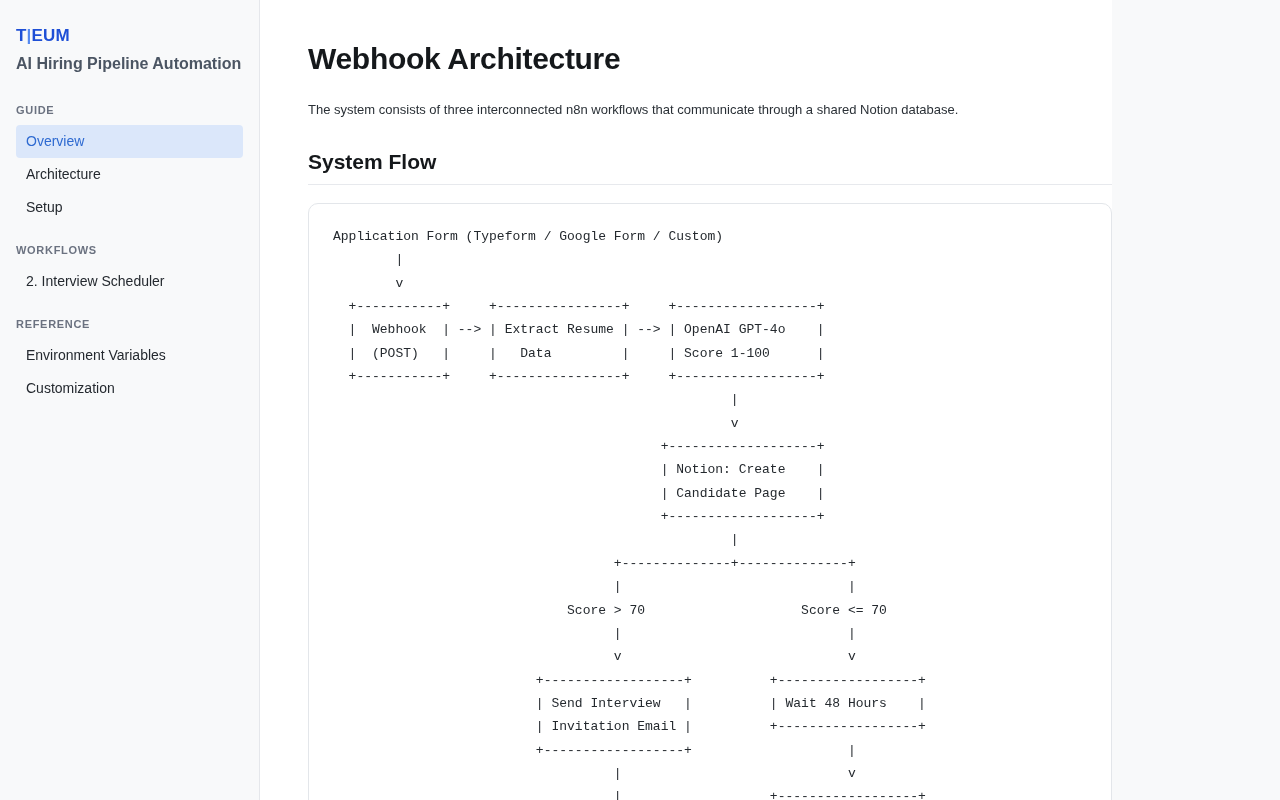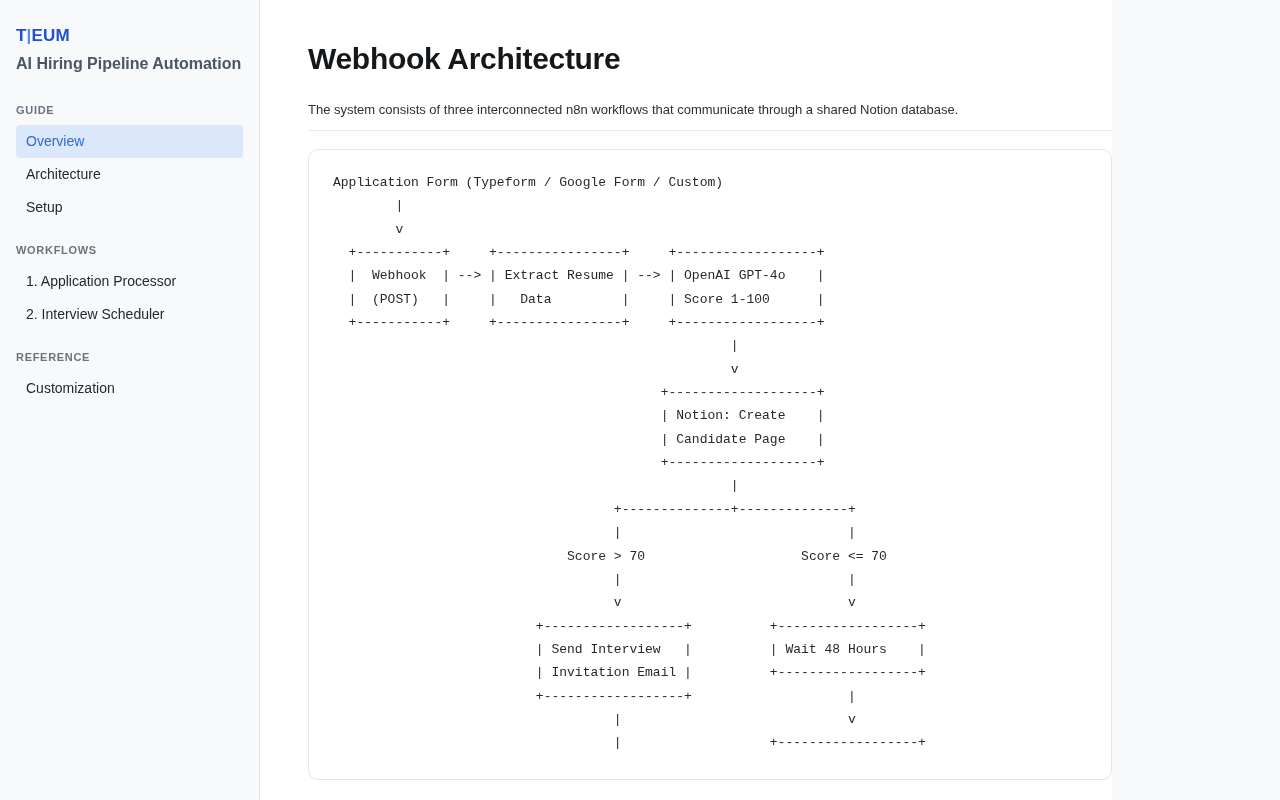--- a/index.html
+++ b/index.html
@@ -87,35 +87,36 @@
   <nav>
     <div class="nav-section">
       <div class="nav-header">GUIDE</div>
       <a class="nav-item active">Overview</a>
       <a class="nav-item">Architecture</a>
       <a class="nav-item">Setup</a>
     </div>
 
     <div class="nav-section">
       <div class="nav-header">WORKFLOWS</div>
-      <a class="nav-item">1. Application Processor</a>
       <a class="nav-item">2. Interview Scheduler</a>
     </div>
 
 
     <div class="nav-section">
       <div class="nav-header">REFERENCE</div>
+      <a class="nav-item">Environment Variables</a>
       <a class="nav-item">Customization</a>
     </div>
   </nav>
 </aside>
 
 <main class="main">
   <h1 class="page-title">Webhook Architecture</h1>
   <p class="intro">The system consists of three interconnected n8n workflows that communicate through a shared Notion database.</p>
+  <h2 class="section-heading">System Flow</h2>
   <hr class="divider">
   <div class="code-card">
     <pre>Application Form (Typeform / Google Form / Custom)
         |
         v
   +-----------+     +----------------+     +------------------+
   |  Webhook  | --&gt; | Extract Resume | --&gt; | OpenAI GPT-4o    |
   |  (POST)   |     |   Data         |     | Score 1-100      |
   +-----------+     +----------------+     +------------------+
                                                    |

